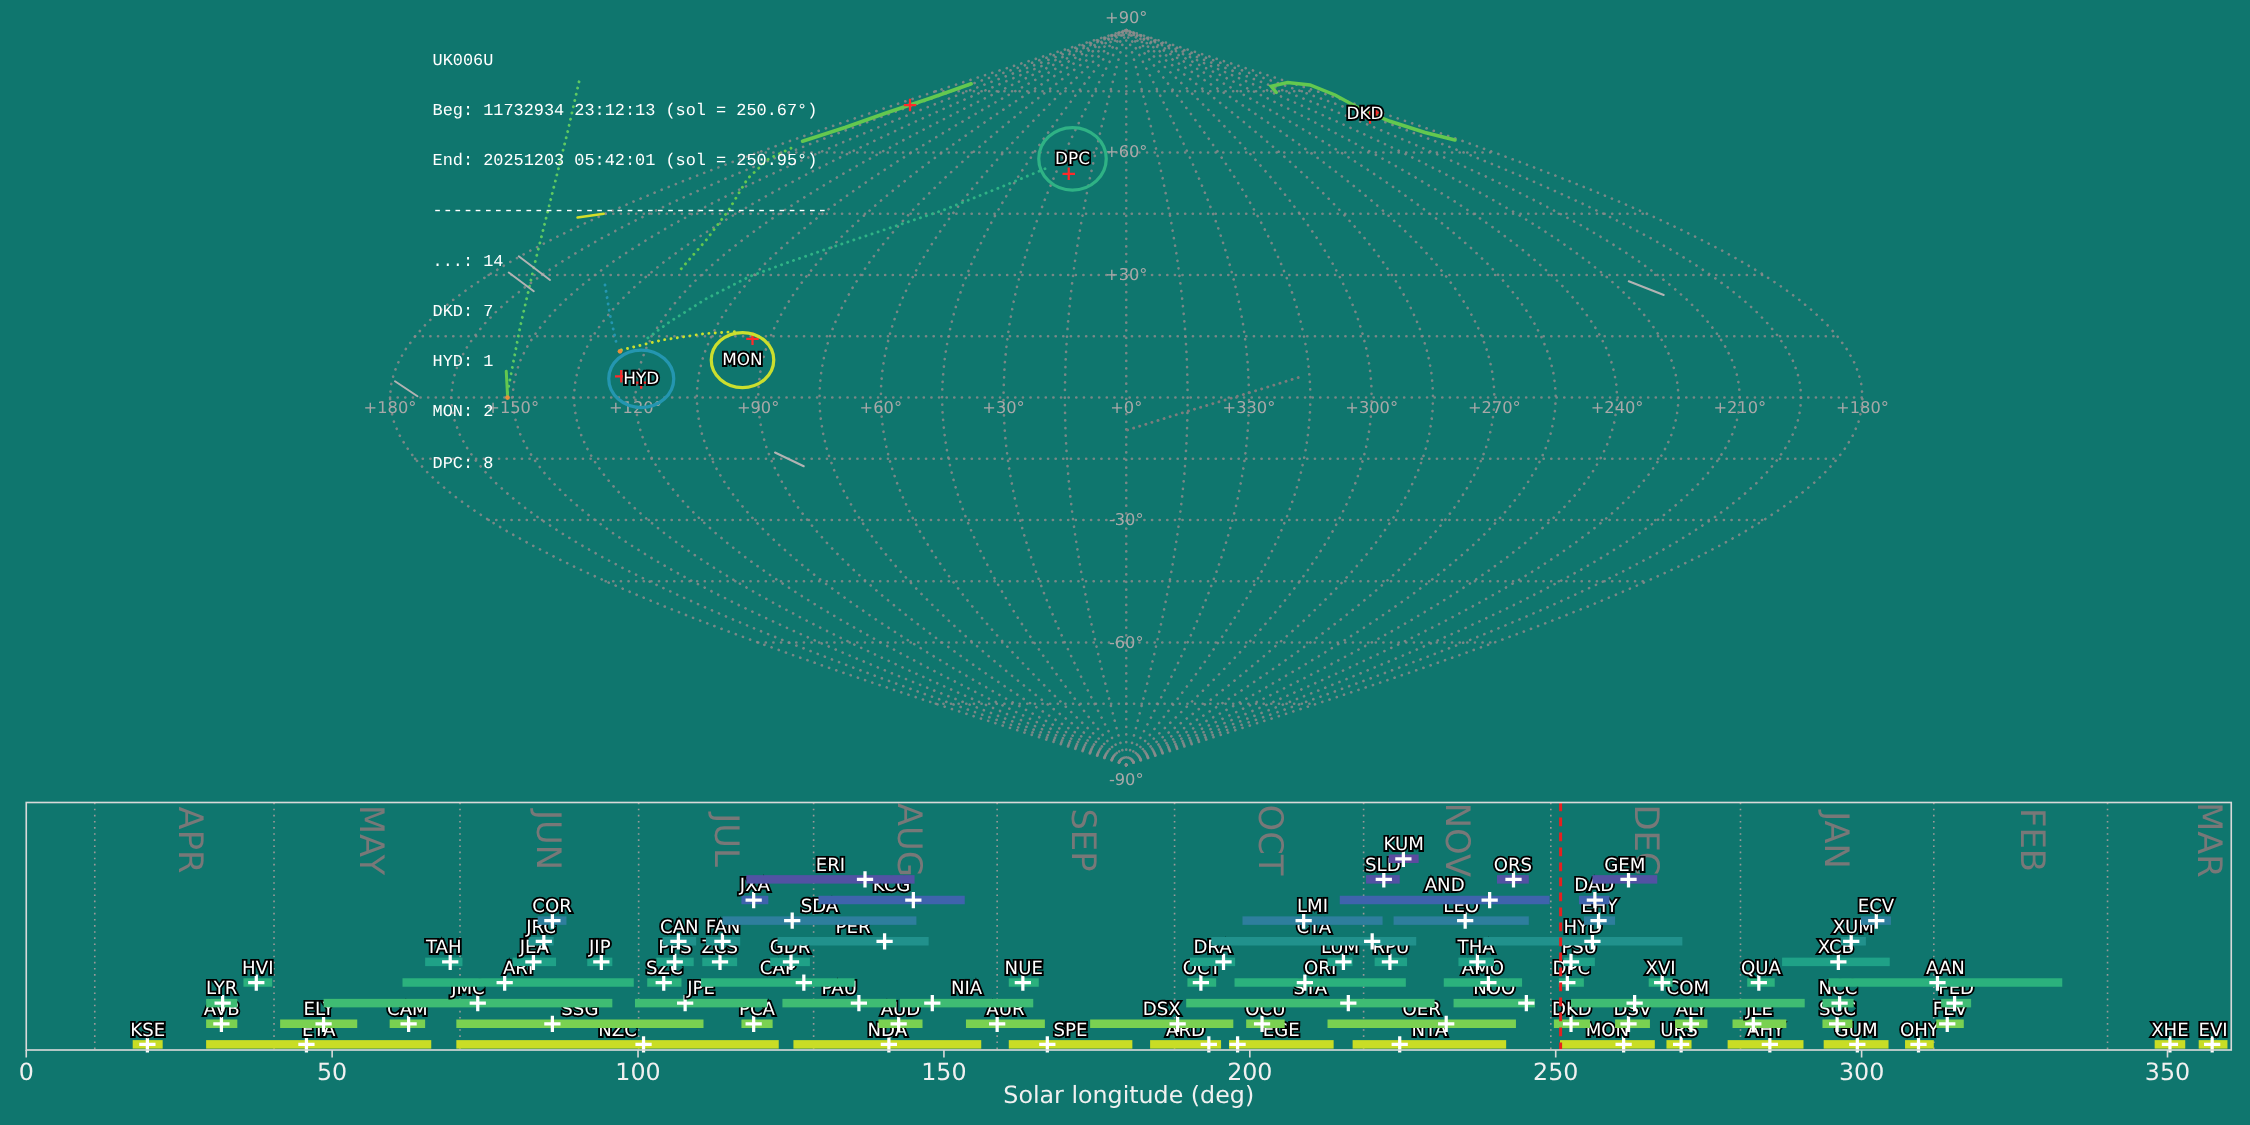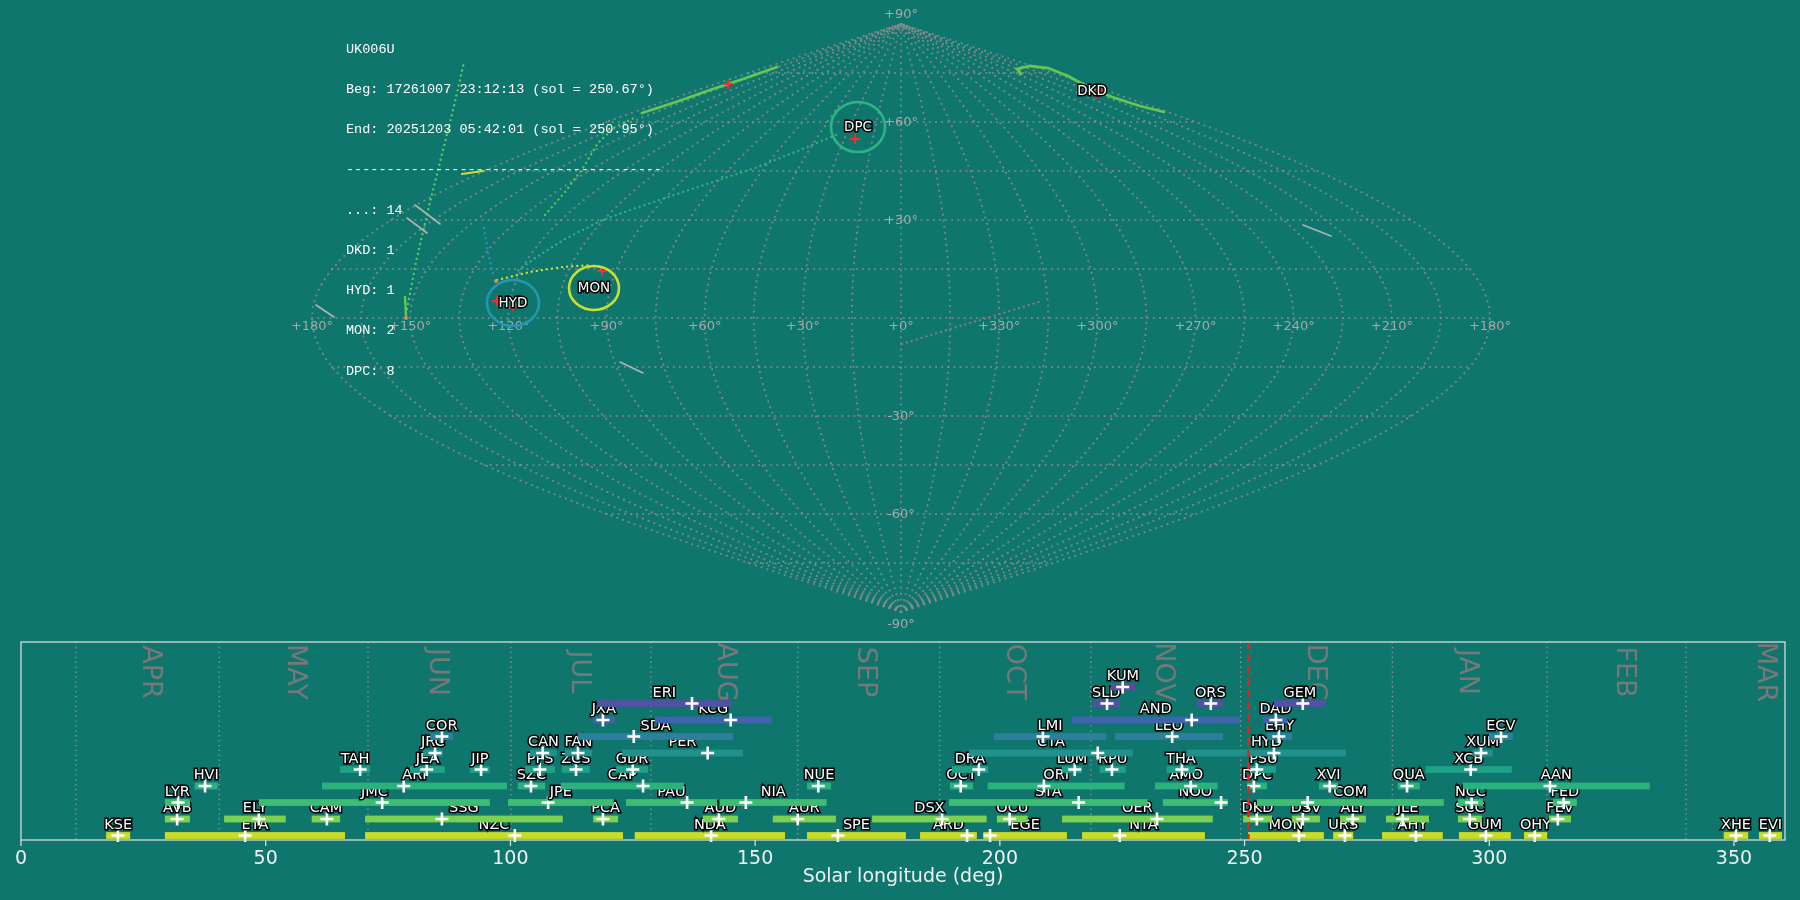--- a/index.html
+++ b/index.html
@@ -409,22 +409,22 @@
         <line x1="1489.2857142857142" y1="840" x2="1489.2857142857142" y2="846" stroke="#d9d9d9" stroke-width="1.3"></line>
         <text x="1489.2857142857142" y="864" fill="#f0f0f0" font-size="19px" text-anchor="middle">300</text>
         <line x1="1734" y1="840" x2="1734" y2="846" stroke="#d9d9d9" stroke-width="1.3"></line>
         <text x="1734" y="864" fill="#f0f0f0" font-size="19px" text-anchor="middle">350</text>
         <text x="903" y="882" fill="#f0f0f0" font-size="19px" text-anchor="middle">Solar longitude (deg)</text>
       </g>
   </svg>
 
   <div class="header">
     <div>UK006U</div>
-    <div>Beg: 17261007 23:12:13 (sol = 250.67°)</div>
+    <div>Beg: 11732934 23:12:13 (sol = 250.67°)</div>
     <div>End: 20251203 05:42:01 (sol = 250.95°)</div>
     <div>---------------------------------------</div>
     <div>...: 14</div>
-    <div>DKD: 1</div>
+    <div>DKD: 7</div>
     <div>HYD: 1</div>
     <div>MON: 2</div>
     <div>DPC: 8</div>
   </div>
 </div>
 
 </body></html>

